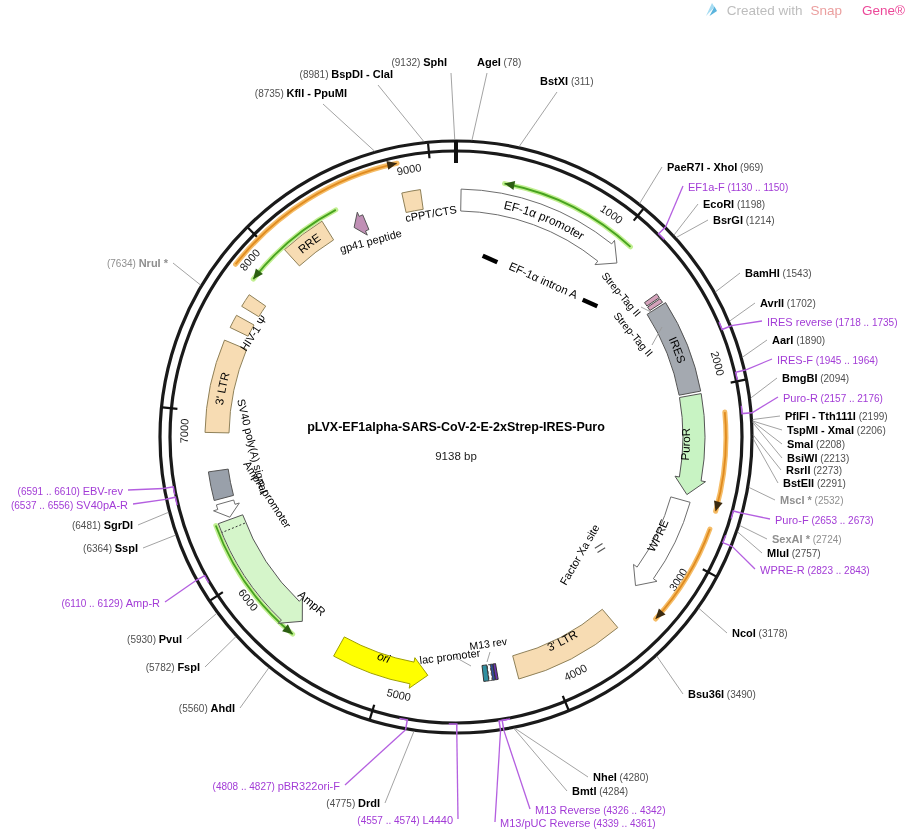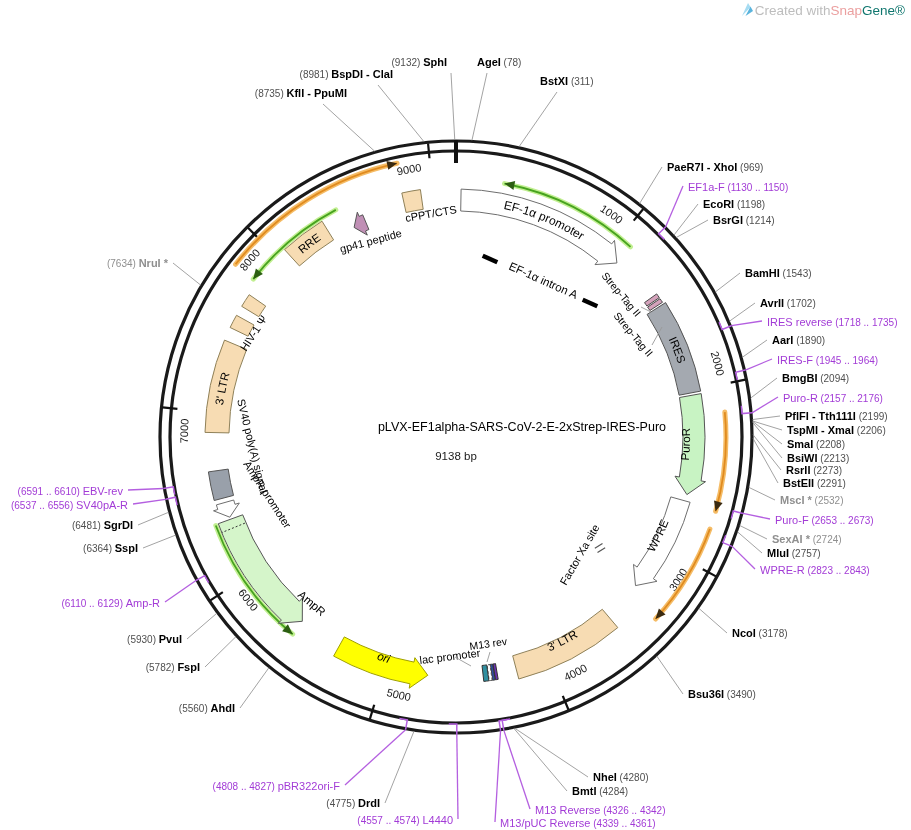--- a/index.html
+++ b/index.html
@@ -1,25 +1,25 @@
 <!DOCTYPE html>
 <html><head>
 <meta charset="utf-8">
 <style>
   html,body{margin:0;padding:0;background:#ffffff;}
   .stage{position:relative;width:911px;height:830px;background:#fff;overflow:hidden;
          font-family:"Liberation Sans",sans-serif;}
   svg text{font-family:"Liberation Sans",sans-serif;}
   .watermark{position:absolute;top:2px;right:6px;font-size:13.5px;color:#bdbdbd;
-             display:flex;align-items:center;gap:0;}
+             display:flex;align-items:center;gap:8px;}
   .watermark .snap{color:#eb9f9f;text-align:center;}
-  .watermark .gene{color:#0f766e;}
+  .watermark .gene{color:#ec4899;margin-left:12px;}
   .title-block{position:absolute;left:246px;top:420px;width:420px;text-align:center;
                pointer-events:none;}
-  .title-block .name{font-size:12.5px;font-weight:normal;color:#000;white-space:nowrap;text-align:right;}
+  .title-block .name{font-size:12.5px;font-weight:bold;color:#000;white-space:nowrap;}
   .title-block .size{font-size:11.5px;color:#1a1a1a;margin-top:16px;}
 </style>
 </head>
 <body>
 
 <div class="stage">
 
   <svg id="map" width="911" height="830" viewBox="0 0 911 830">
       <defs>
         <path id="tk-1000" d="M 499.3 172.5 A 268 268 0 0 1 689.3 305.1" fill="none"></path>

